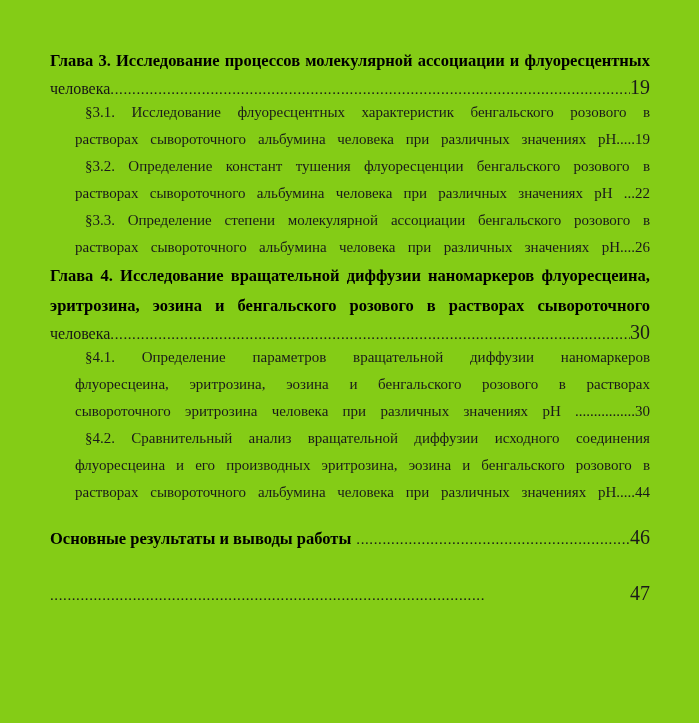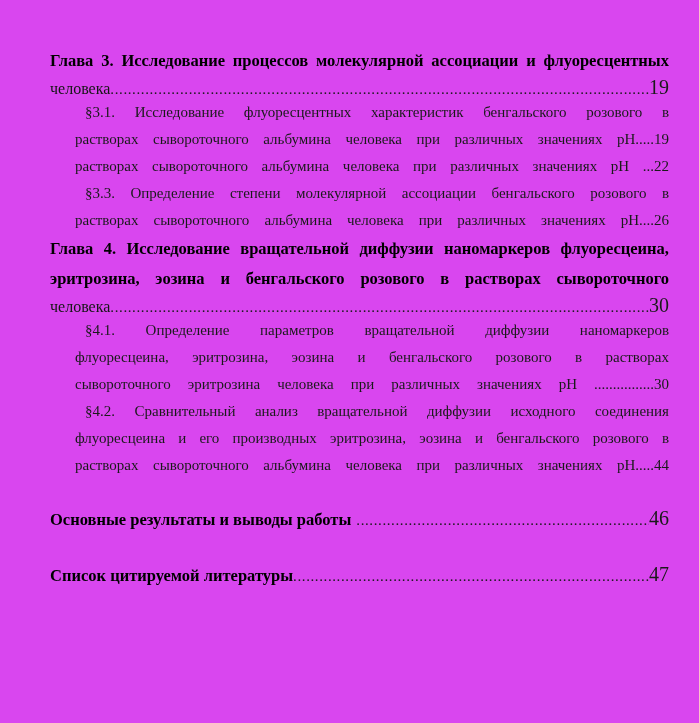--- a/index.html
+++ b/index.html
@@ -11,22 +11,22 @@
   body {
     width: 699px;
     height: 723px;
     font-family: "Liberation Serif", "DejaVu Serif", serif;
     color: #161616;
   }
   .page {
     box-sizing: border-box;
     width: 699px;
     height: 723px;
-    padding: 46px 30px 10px 50px;
-    background: #d946ef;
+    padding: 46px 49px 10px 50px;
+    background: #84cc16;
   }
   .line {
     text-align: justify;
     text-align-last: justify;
     -moz-text-align-last: justify;
     overflow: hidden;
     white-space: normal;
   }
   
   .chapter .line, .chapter.flexline {
@@ -65,21 +65,21 @@
     letter-spacing: 0.6px;
   }
   .leader.gap-before { padding-left: 5px; }
   .pagenum {
     flex: 0 0 auto;
     font-weight: normal;
     font-size: 20px;
     color: #1a1a1a;
   }
   .ch4 { }
-  .tail { margin-top: 24px; }
+  .tail { margin-top: 16px; }
   .tail2 { margin-top: 26px; }
   .tail .label, .tail2 .label {
     font-weight: bold;
     font-size: 16.5px;
     color: #000000;
     white-space: nowrap;
   }
   .tail.flexline, .tail2.flexline { line-height: 30px; height: 30px; }
 </style>
 </head>
@@ -95,20 +95,21 @@
       <span class="pagenum">19</span>
     </div>
   </div>
 
   <div class="sections">
     <div>
       <div class="line first">§3.1. Исследование флуоресцентных характеристик бенгальского розового в</div>
       <div class="line">растворах сывороточного альбумина человека при различных значениях рН.....19</div>
     </div>
     <div>
+      <div class="line first">§3.2. Определение констант тушения флуоресценции бенгальского розового в</div>
       <div class="line">растворах сывороточного альбумина человека при различных значениях рН ...22</div>
     </div>
     <div>
       <div class="line first">§3.3. Определение степени молекулярной ассоциации бенгальского розового в</div>
       <div class="line">растворах сывороточного альбумина человека при различных значениях рН....26</div>
     </div>
   </div>
 
   <div class="chapter ch4">
     <div class="line">Глава 4. Исследование вращательной диффузии наномаркеров флуоресцеина,</div>
@@ -133,18 +134,17 @@
     </div>
   </div>
 
   <div class="flexline tail">
     <span class="label">Основные результаты и выводы работы</span>
     <span class="leader gap-before">....................................................................................................</span>
     <span class="pagenum">46</span>
   </div>
 
   <div class="flexline tail2">
-    <span class="label">Список цитируемой литературы</span>
     <span class="leader">....................................................................................................</span>
     <span class="pagenum">47</span>
   </div>
 
 </div>
 
 </body></html>

